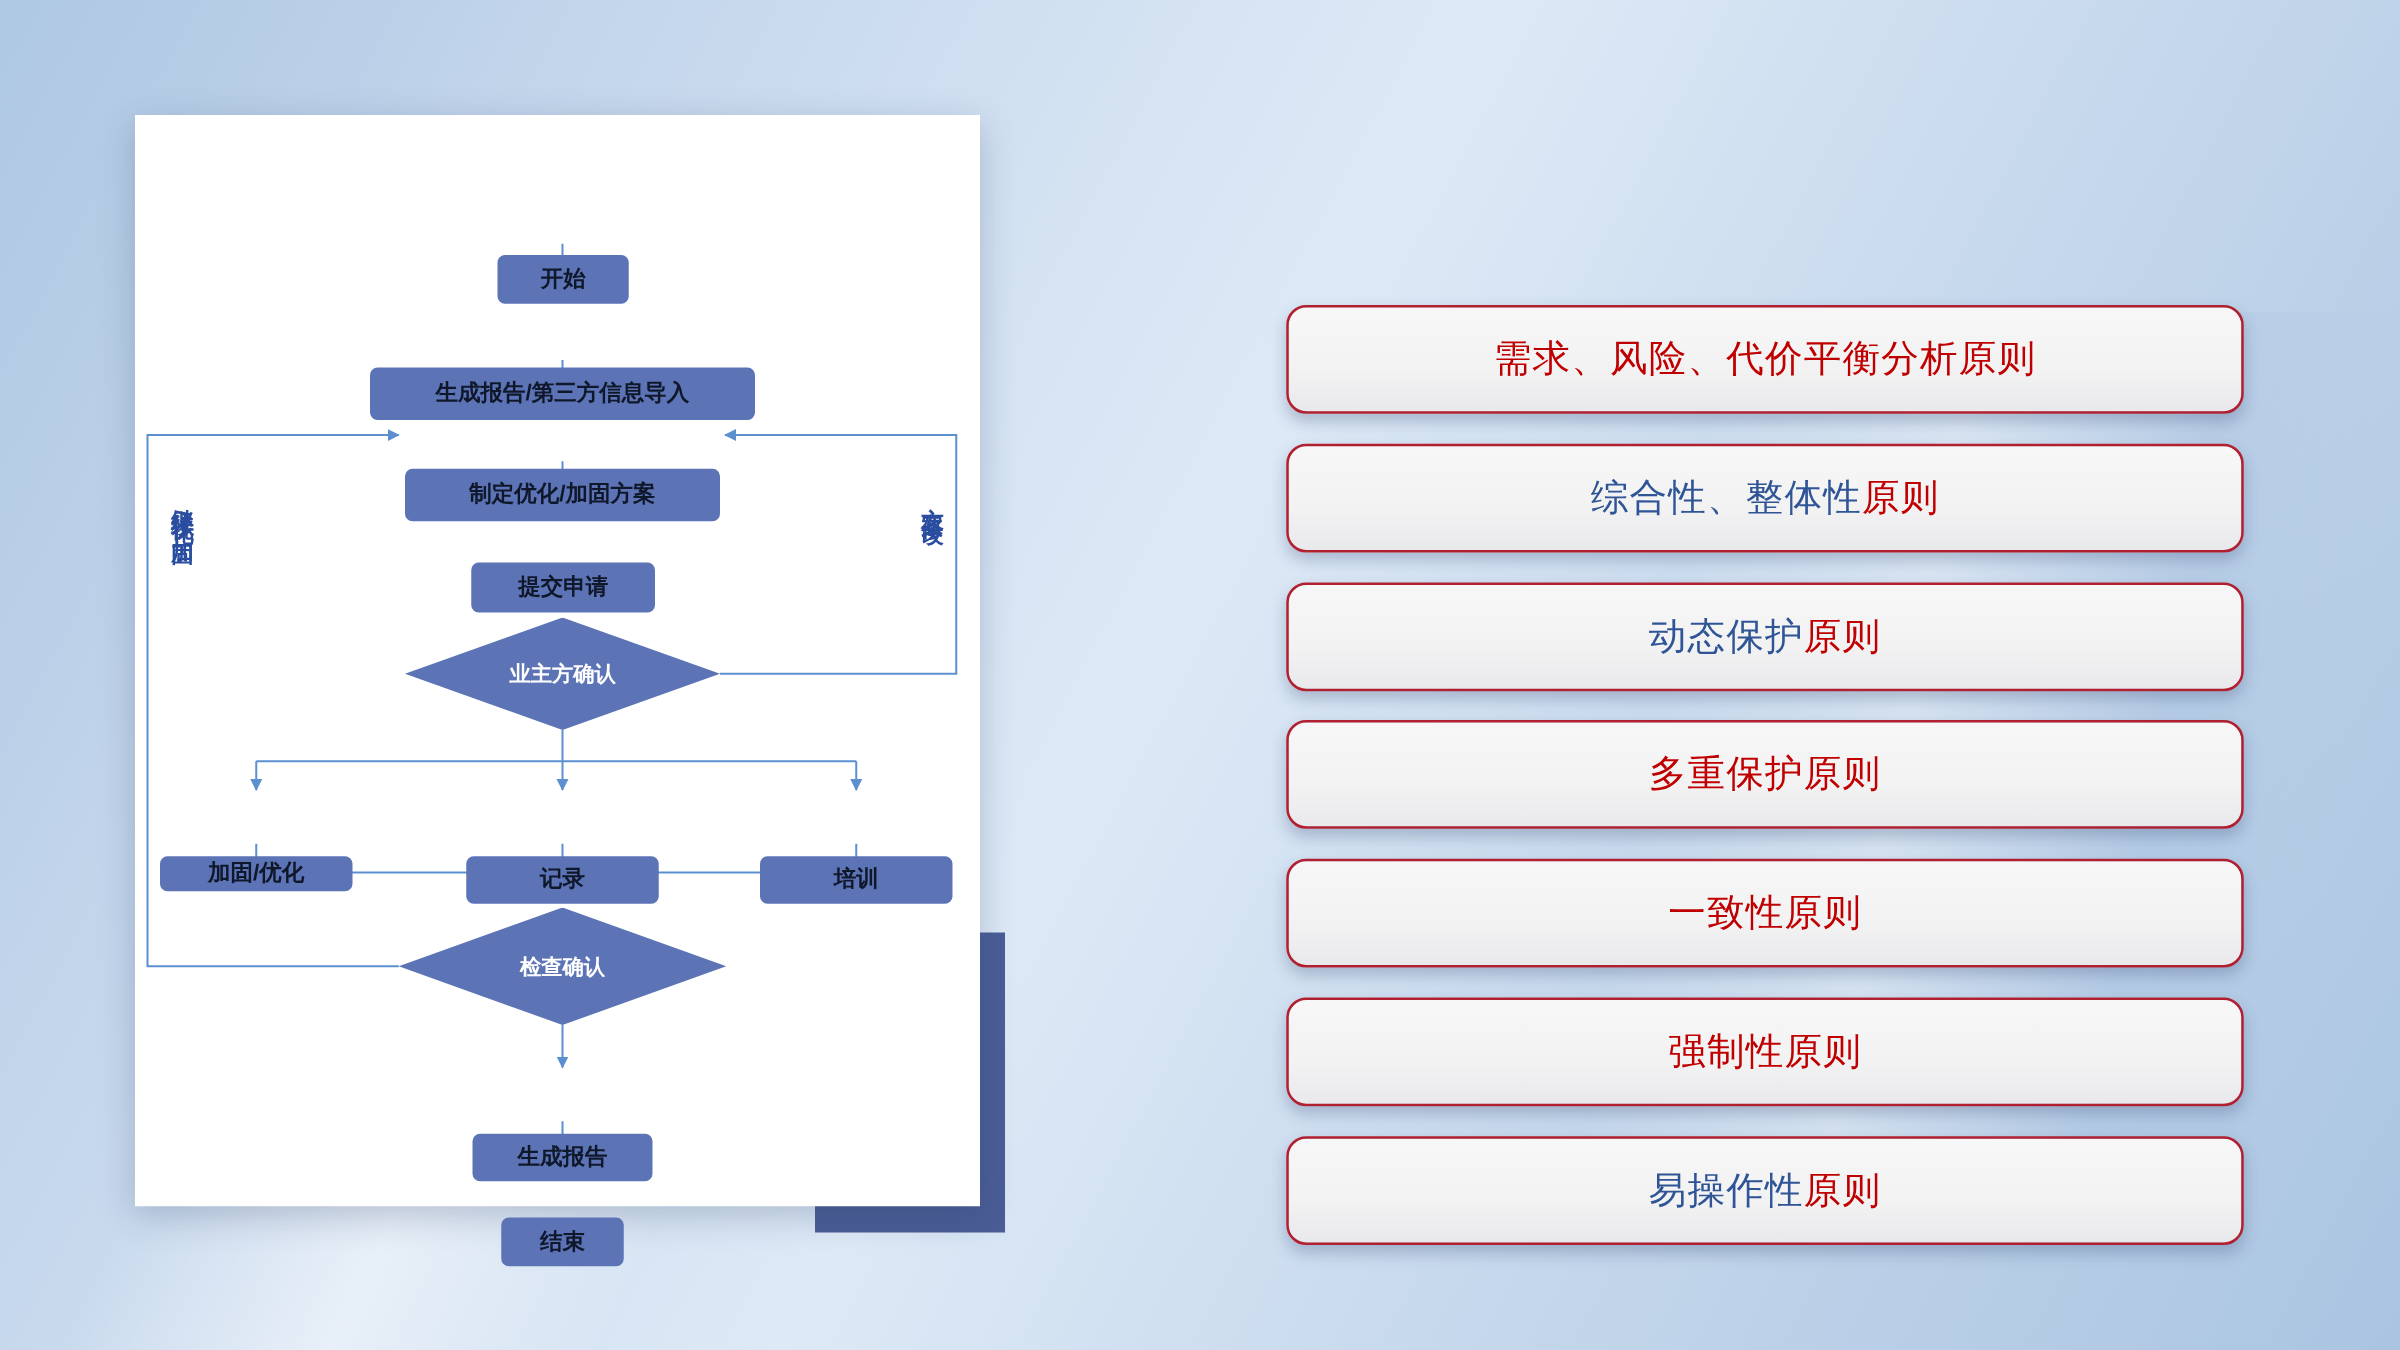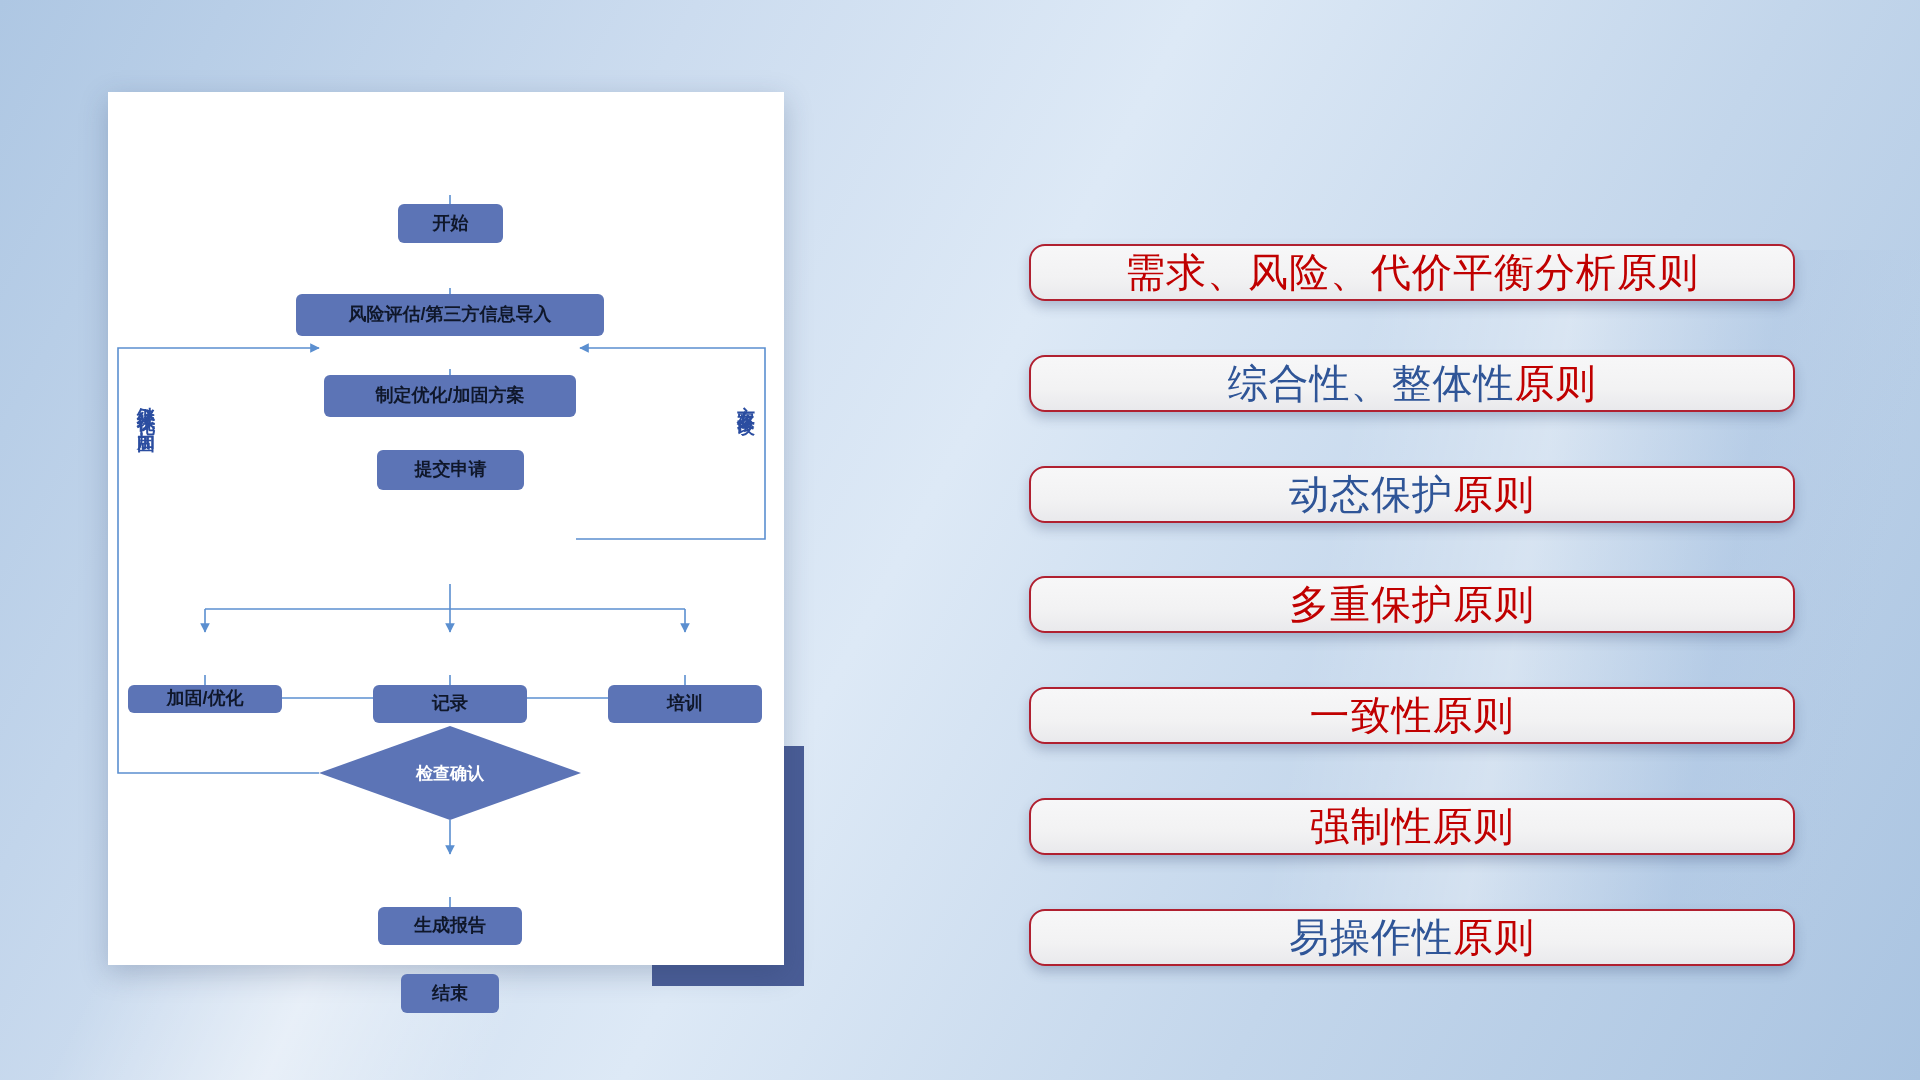--- a/index.html
+++ b/index.html
@@ -30,24 +30,24 @@
       border-radius:6px;text-align:center;line-height:1.1;z-index:3;margin-top:48px;}
   .node.small{font-size:18px;}
   .diamond{position:absolute;display:flex;align-items:center;justify-content:center;
       background:var(--node-fill);color:#ffffff;font-weight:bold;font-size:17px;
       clip-path:polygon(50% 0,100% 50%,50% 100%,0 50%);text-align:center;z-index:3;}
   .vlabel{position:absolute;writing-mode:vertical-lr;text-orientation:mixed;
       color:var(--title-blue);font-weight:bold;font-size:18px;letter-spacing:4px;z-index:3;}
   .title{position:absolute;left:1029px;top:104px;width:766px;text-align:center;
       font-size:48px;font-weight:bold;color:var(--title-blue);letter-spacing:2px;z-index:3;}
   .principles{position:absolute;left:1029px;top:0;width:766px;height:1080px;z-index:3;}
-  .pill{position:absolute;left:0;width:766px;height:57px;display:flex;align-items:center;justify-content:center;
+  .pill{position:absolute;left:0;width:766px;height:87px;display:flex;align-items:center;justify-content:center;
       background:linear-gradient(180deg,#f7f7f8 0%,var(--pill-bg) 60%,#e9e9ec 100%);
       border:2px solid var(--pill-border);border-radius:16px;
-      box-shadow:0 6px 12px rgba(50,70,110,0.28);font-size:40px;letter-spacing:1px;}
+      box-shadow:0 6px 12px rgba(50,70,110,0.28);font-size:30px;letter-spacing:1px;}
 </style>
 </head>
 <body>
 
 <div class="slide">
   <div class="streak s1"></div>
   <div class="streak s2"></div>
 
   <div class="card-shadow"></div>
 
@@ -73,23 +73,24 @@
         <path d="M577,583 V606"></path>
         <path d="M97,606 H577"></path>
         <path d="M342,583 V629" marker-end="url(#arr)"></path>
         <path d="M342,728 V762" marker-end="url(#arr)"></path>
         <path d="M342,805 V829" marker-end="url(#arr)"></path>
         <path d="M211,681 H10 V256 H211" marker-end="url(#arr)"></path>
       </g>
     </svg>
 
     <div class="node" style="left:290px;top:64px;width:105px;height:39px;">开始</div>
-    <div class="node" style="left:188px;top:154px;width:308px;height:42px;">风险评估/第三方信息导入</div>
+    <div class="node" style="left:188px;top:154px;width:308px;height:42px;">生成报告/第三方信息导入</div>
     <div class="node" style="left:216px;top:235px;width:252px;height:42px;">制定优化/加固方案</div>
     <div class="node" style="left:269px;top:310px;width:147px;height:40px;">提交申请</div>
+    <div class="diamond" style="left:216px;top:402px;width:252px;height:90px;">业主方确认</div>
     <div class="node small" style="left:20px;top:545px;width:154px;height:28px;">加固/优化</div>
     <div class="node small" style="left:265px;top:545px;width:154px;height:38px;">记录</div>
     <div class="node small" style="left:500px;top:545px;width:154px;height:38px;text-align:center;">培训</div>
     <div class="diamond" style="left:211px;top:634px;width:262px;height:94px;">检查确认</div>
     <div class="node" style="left:270px;top:767px;width:144px;height:38px;">生成报告</div>
     <div class="node" style="left:293px;top:834px;width:98px;height:39px;">结束</div>
 
     <div class="vlabel" style="left:26px;top:300px;height:200px;">继续优化/加固</div>
     <div class="vlabel" style="left:626px;top:300px;height:140px;">方案修改</div>
   </div>

